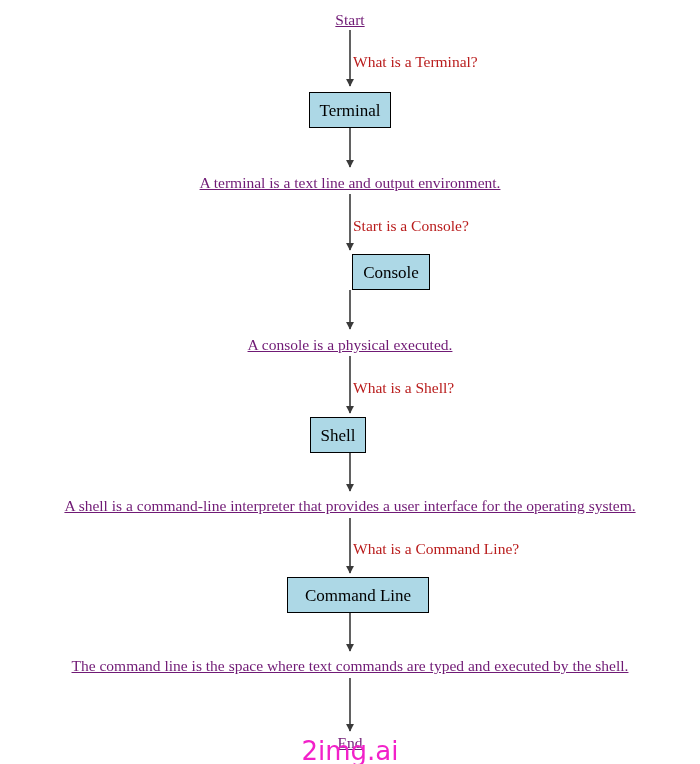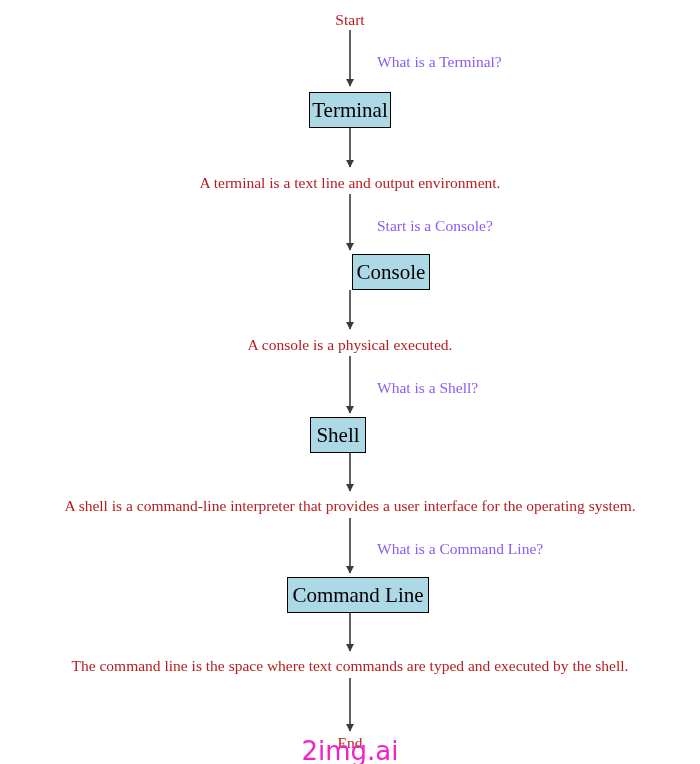--- a/index.html
+++ b/index.html
@@ -25,48 +25,48 @@
   }
 
   
   .tnode {
     position: absolute;
     left: 0;
     width: 700px;
     text-align: center;
     font-size: 15.5px;
     line-height: 1.0;
-    color: #b91c1c;
+    color: #701a75;
     white-space: nowrap;
+    text-decoration: underline;
   }
 
   
   .bnode {
     position: absolute;
     box-sizing: border-box;
     background: #add8e6;
     border: 1px solid #000000;
     display: flex;
     align-items: center;
     justify-content: center;
-    font-size: 21px;
+    font-size: 17px;
     line-height: 1;
     color: #000000;
     white-space: nowrap;
   }
 
   
   .elabel {
     position: absolute;
     font-size: 15.5px;
     line-height: 1;
-    color: #8b5cf6;
+    color: #b91c1c;
     white-space: nowrap;
     text-align: right;
-    margin-left: 24px;
   }
 
   
   .watermark {
     position: absolute;
     left: 0;
     width: 700px;
     text-align: center;
     font-family: "DejaVu Sans", "Liberation Sans", sans-serif;
     font-size: 26px;

